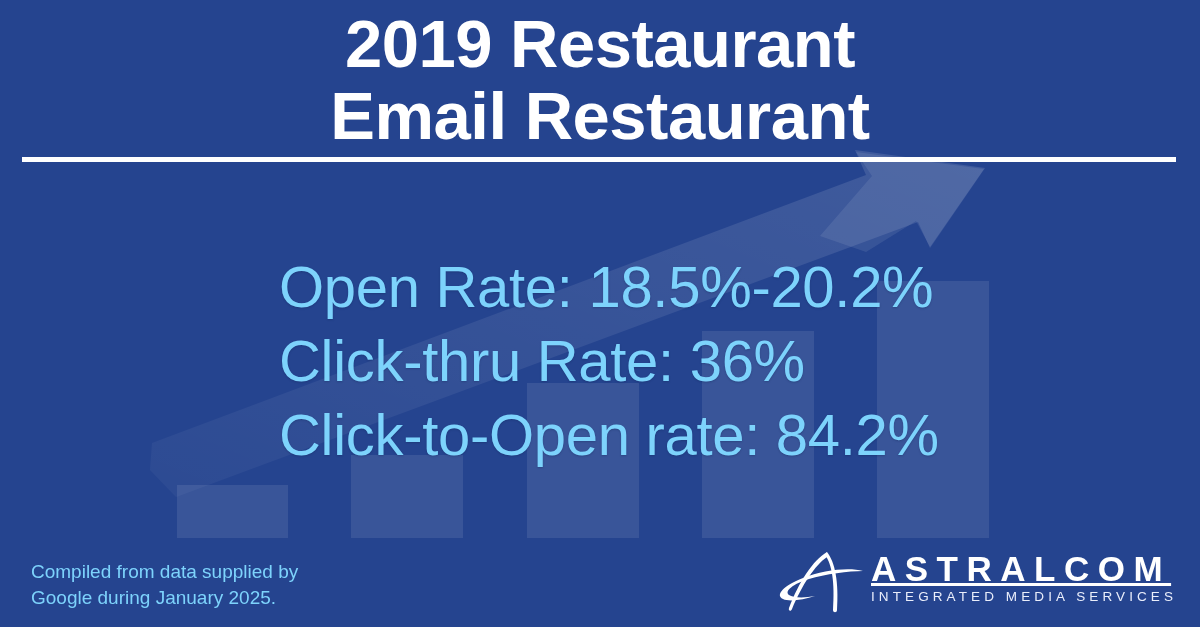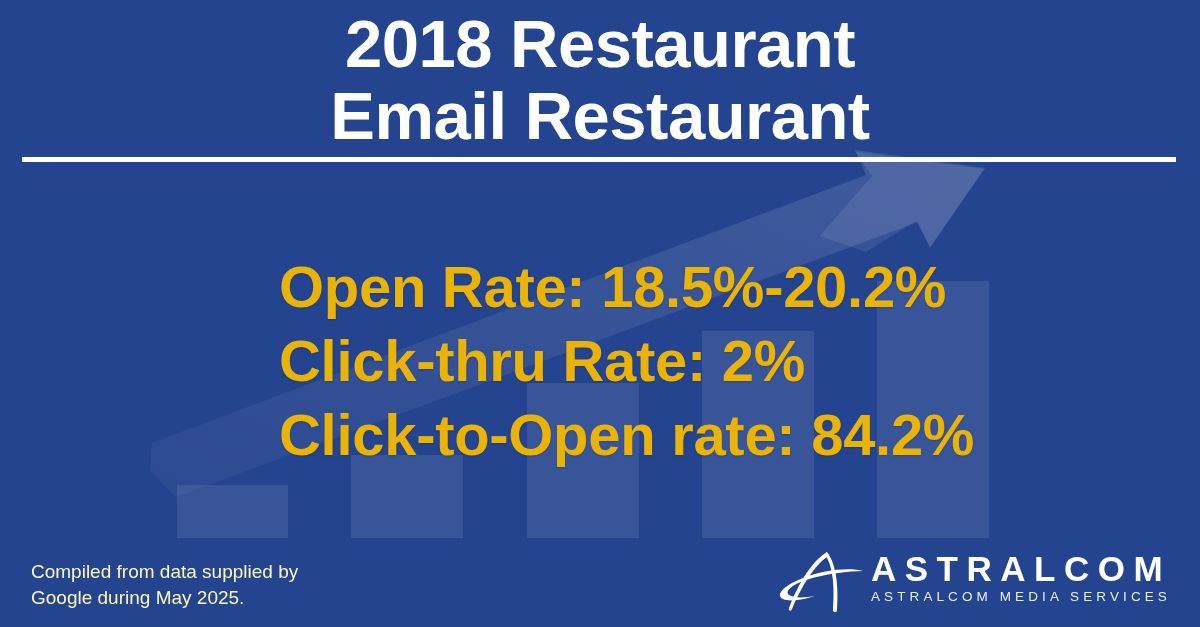--- a/index.html
+++ b/index.html
@@ -60,39 +60,39 @@
 
   
   .stats {
     position: absolute;
     left: 279px;
     top: 250px;
     width: 900px;
   }
   .stat-line {
     display: block;
-    color: #eab308;
+    color: #7dd3fc;
     font-size: 58px;
     line-height: 74px;
-    font-weight: 700;
+    font-weight: 400;
     letter-spacing: -0.3px;
     white-space: nowrap;
     text-shadow: 0 1px 2px rgba(16,34,80,0.28);
   }
 
   
   .credit {
     position: absolute;
     left: 31px;
     top: 559px;
     width: 420px;
   }
   .credit-line {
     display: block;
-    color: #fef9c3;
+    color: #7dd3fc;
     font-size: 19px;
     line-height: 26px;
     font-weight: 400;
     white-space: nowrap;
   }
 
   
   .logo {
     position: absolute;
     left: 775px;
@@ -114,20 +114,21 @@
     width: 300px;
   }
   .logo-word {
     display: block;
     color: #ffffff;
     font-size: 35px;
     line-height: 38px;
     font-weight: 700;
     letter-spacing: 8.5px;
     white-space: nowrap;
+    text-decoration: underline;
   }
   .logo-tagline {
     display: block;
     color: #eaeefb;
     font-size: 13.5px;
     line-height: 18px;
     font-weight: 400;
     letter-spacing: 4.1px;
     white-space: nowrap;
   }
@@ -154,45 +155,45 @@
     <g>
       <rect x="177" y="485" width="111" height="53" fill="#ffffff" fill-opacity="0.095"></rect>
       <rect x="351" y="455" width="112" height="83" fill="#ffffff" fill-opacity="0.095"></rect>
       <rect x="527" y="383" width="112" height="155" fill="#ffffff" fill-opacity="0.095"></rect>
       <rect x="702" y="331" width="112" height="207" fill="#ffffff" fill-opacity="0.095"></rect>
       <rect x="877" y="281" width="112" height="257" fill="#ffffff" fill-opacity="0.095"></rect>
     </g>
   </svg>
 
   <div class="title-block">
-    <span class="title-line">2018 Restaurant</span>
+    <span class="title-line">2019 Restaurant</span>
     <span class="title-line">Email Restaurant</span>
   </div>
 
   <div class="header-rule"></div>
 
   <div class="stats">
     <span class="stat-line">Open Rate: 18.5%-20.2%</span>
-    <span class="stat-line">Click-thru Rate: 2%</span>
+    <span class="stat-line">Click-thru Rate: 36%</span>
     <span class="stat-line">Click-to-Open rate: 84.2%</span>
   </div>
 
   <div class="credit">
     <span class="credit-line">Compiled from data supplied by</span>
-    <span class="credit-line">Google during May 2025.</span>
+    <span class="credit-line">Google during January 2025.</span>
   </div>
 
   <div class="logo">
     <svg class="logo-mark" viewBox="0 0 96 66">
 
       <path d="M52 4 C38 12 24 34 14 60 C13 63 16 64 17 61 C27 37 40 17 52 9 Z" fill="#ffffff"></path>
       <path d="M52 4 C60 14 64 34 62 62 C62 65 58 65 58 62 C60 35 57 16 50 7 Z" fill="#ffffff"></path>
 
       <path d="M88 23 C74 19 48 22 28 30 C8 38 0 47 8 51 C14 54 28 52 40 48
                C30 50 18 50 14 47 C9 43 18 36 34 31 C50 26 74 23 88 23 Z" fill="#ffffff"></path>
     </svg>
     <div class="logo-text">
       <span class="logo-word">ASTRALCOM</span>
-      <span class="logo-tagline">ASTRALCOM MEDIA SERVICES</span>
+      <span class="logo-tagline">INTEGRATED MEDIA SERVICES</span>
     </div>
   </div>
 
 </div>
 
 </body></html>

